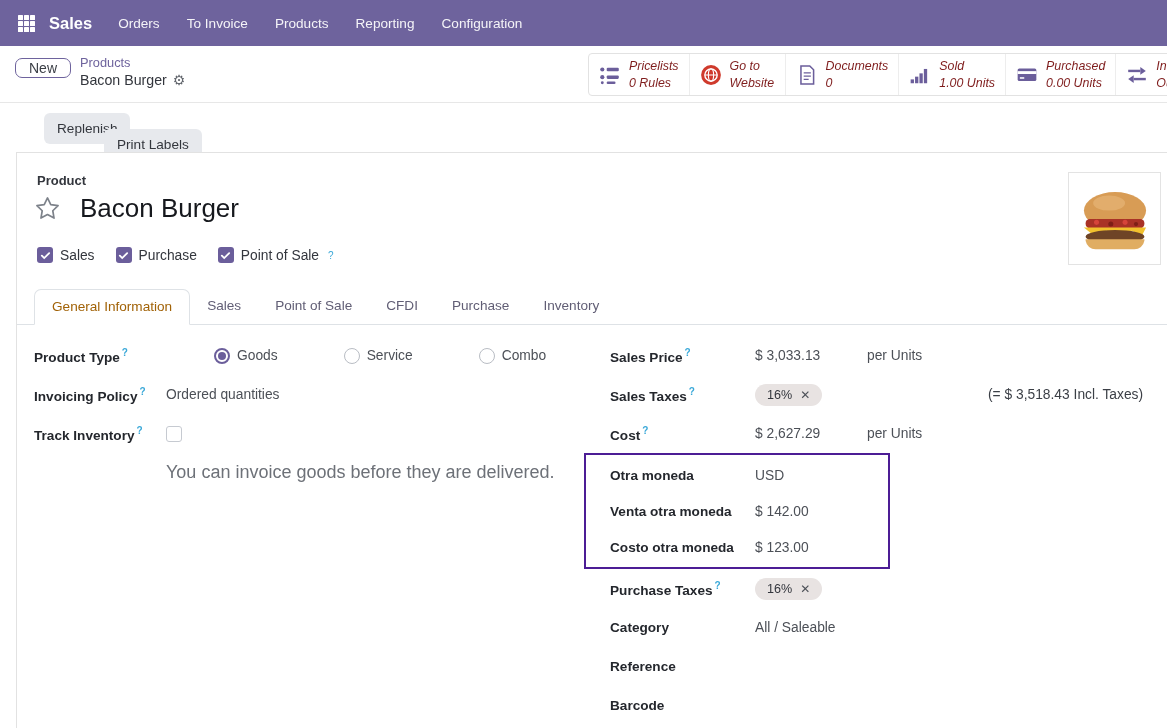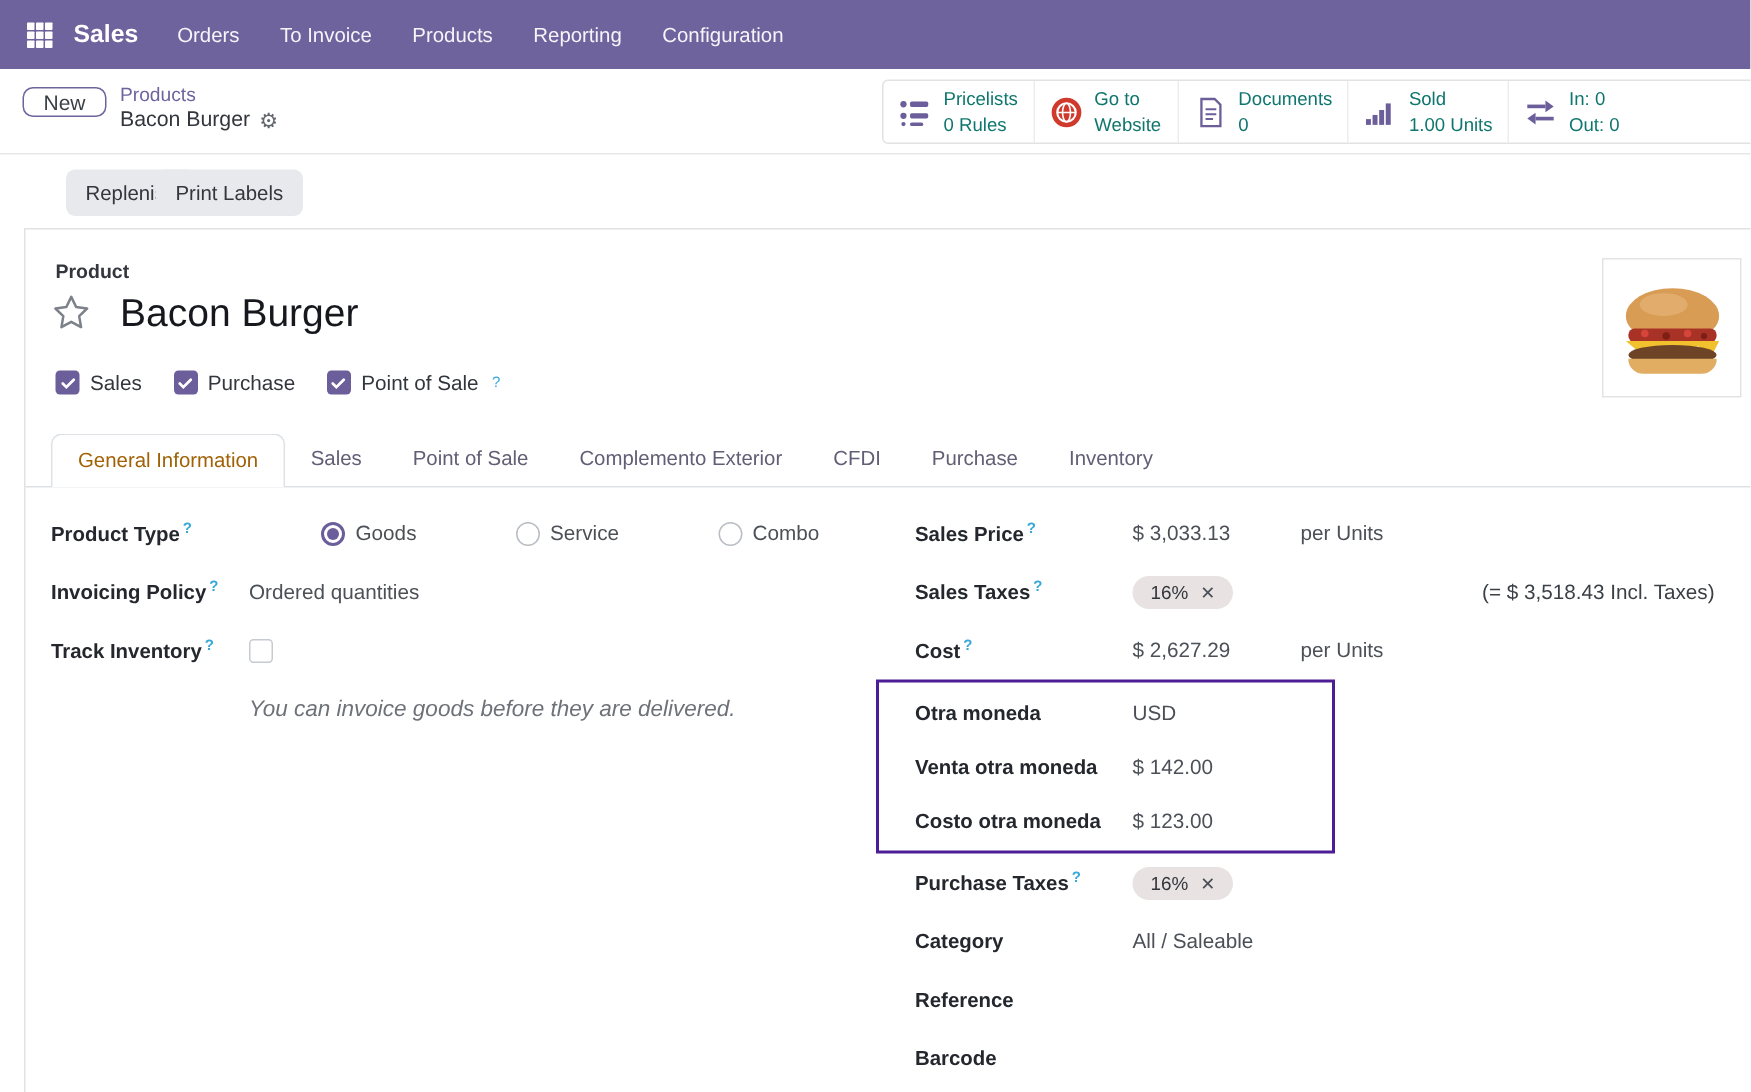--- a/index.html
+++ b/index.html
@@ -26,30 +26,30 @@
   .bc-parent { font-size:12.8px; color:#6e639d; cursor:pointer; display:block; }
   .bc-current-row { display:flex; align-items:center; gap:6px; }
   .bc-current { font-size:14.2px; color:#33363d; }
   .bc-gear { font-size:14px; color:#62666d; cursor:pointer; }
 
   .smart-buttons { position:absolute; left:588px; top:7px; height:43px; display:flex;
                    border:1px solid #e2e2e2; border-radius:4px; background:#fff; width:640px; overflow:hidden; }
   .smart-btn { display:flex; align-items:center; gap:8px; padding:0 10px; border-right:1px solid #ededed;
                cursor:pointer; min-width:96px; }
   .smart-btn:last-child { border-right:none; }
-  .smart-txt { font-size:12.4px; color:#0f766e; line-height:1.3; white-space:nowrap; }
+  .smart-txt { font-size:12.4px; color:#7f1d1d; line-height:1.3; white-space:nowrap;font-style:italic; }
   .smart-icon { flex:0 0 auto; display:flex; }
 
   
   .status-bar { position:absolute; top:104px; left:0; right:0; height:48px; background:#fff; }
   .gray-btn { height:31px; padding:0 13px; background:#e7e9ed; border:none; border-radius:6px;
               color:#33363d; font-size:13.6px; cursor:pointer; font-family:"Liberation Sans",sans-serif; }
   .status-bar .gray-btn { position:absolute; top:9px; }
   .btn-replenish { left:16px;margin-left:28px; }
-  .btn-print { left:104px; }
+  .btn-print { left:104px;margin-top:16px; }
 
   
   .sheet { position:absolute; top:152px; left:16px; width:1160px; height:586px; background:#fff;
            border:1px solid #e2e2e2; }
   .product-label { position:absolute; left:20px; top:20px; font-size:13px; font-weight:600; color:#33363d; }
   .fav-star { position:absolute; left:17px; top:42px; cursor:pointer; }
   .product-title { position:absolute; left:63px; top:40px; font-size:26px; font-weight:400; color:#16181d; }
   .flags { position:absolute; left:20px; top:94px; display:flex; gap:21px; align-items:center; }
   .flag { display:flex; align-items:center; gap:7px; cursor:pointer; }
   .cbx { width:16px; height:16px; border-radius:3px; background:#6b5e9b; display:flex;
@@ -81,21 +81,21 @@
   .fval { font-size:13.8px; color:#4c5057; }
   .money { width:112px; }
   .suffix { font-size:13.8px; color:#4c5057; }
   .radio-group { display:flex; align-items:center; gap:18px; }
   .radio-opt { display:flex; align-items:center; gap:7px; cursor:pointer;padding-left:48px; }
   .radio { width:16px; height:16px; border-radius:50%; border:1.5px solid #b9bdc4; background:#fff; position:relative; }
   .radio.sel { border:2px solid #6b5e9b; }
   .radio.sel::after { content:""; position:absolute; left:2px; top:2px; width:8px; height:8px;
                       border-radius:50%; background:#6b5e9b; }
   .note-row { height:39px; display:flex; align-items:center; padding-left:132px; }
-  .note { font-style:italic; color:#6d7178; font-size:15px; }
+  .note { color:#6d7178; font-size:18px; }
   .pill { display:inline-flex; align-items:center; gap:8px; background:#e8e3e2; border-radius:12px;
           padding:4px 12px; font-size:12.6px; color:#33363d; }
   .pill .x { cursor:pointer; color:#4c5057; font-size:12px; }
   .pill-wrap { width:233px; }
   .tax-note { font-size:13.8px; color:#3b3f46; white-space:nowrap; }
   .highlight-box { border:2px solid #4c1d95; width:306px; margin-left:-10px; padding:2px 0 2px 24px; }
   .highlight-box .frow { height:36px; padding-left:0; }
   .empty-val { min-height:1em; }
 </style>
 </head>
@@ -180,20 +180,31 @@
               <g fill="#6b5e9b">
             <rect x="1.5" y="14" width="3" height="3.5"></rect>
                 <rect x="5.5" y="11.5" width="3" height="6"></rect>
             <rect x="9.5" y="8.5" width="3" height="9"></rect>
                 <rect x="13.5" y="4.5" width="3" height="13"></rect>
               </g>
             </svg>
         </span>
         <span class="smart-txt"><span>Sold</span><br>
           <span>1.00 Units</span></span>
+      </div>
+      <div class="smart-btn">
+        <span class="smart-icon">
+          <svg width="22" height="22" viewBox="0 0 20 20">
+            <rect x="1.5" y="4" width="17" height="11.5" rx="1.5" fill="#6b5e9b"></rect>
+            <rect x="1.5" y="6.5" width="17" height="2.6" fill="#fff"></rect>
+            <rect x="3.5" y="12" width="4" height="1.4" fill="#fff"></rect>
+            </svg>
+        </span>
+        <span class="smart-txt"><span>Purchased</span><br>
+          <span>0.00 Units</span></span>
       </div>
       <div class="smart-btn">
         <span class="smart-icon">
           <svg width="22" height="22" viewBox="0 0 20 20">
               <g fill="#6b5e9b">
             <rect x="2" y="5.2" width="11" height="2.2"></rect>
                 <polygon points="13,2.8 18,6.3 13,9.8"></polygon>
             <rect x="7" y="12.6" width="11" height="2.2"></rect>
                 <polygon points="7,10.2 2,13.7 7,17.2"></polygon>
               </g>
@@ -259,21 +270,20 @@
         <polygon points="13,60 87,60 82,70 70,64 55,71 40,64 25,70" fill="#f2c12e"></polygon>
         <ellipse cx="50" cy="71" rx="35" ry="8" fill="#6e4426"></ellipse>
         <path d="M15 74 h70 v2 a12 12 0 0 1 -12 10 h-46 a12 12 0 0 1 -12 -10 z" fill="#e0ad62"></path>
       </svg>
     </div>
 
     <div class="tabs">
       <div class="tab active">General Information</div>
       <div class="tab">Sales</div>
       <div class="tab">Point of Sale</div>
-      <div class="tab">Complemento Exterior</div>
       <div class="tab">CFDI</div>
       <div class="tab">Purchase</div>
       <div class="tab">Inventory</div>
     </div>
 
     <div class="form">
       <div class="col-left">
         <div class="frow">
           <span class="flbl">
             <span>Product Type</span><span class="help">?</span>

